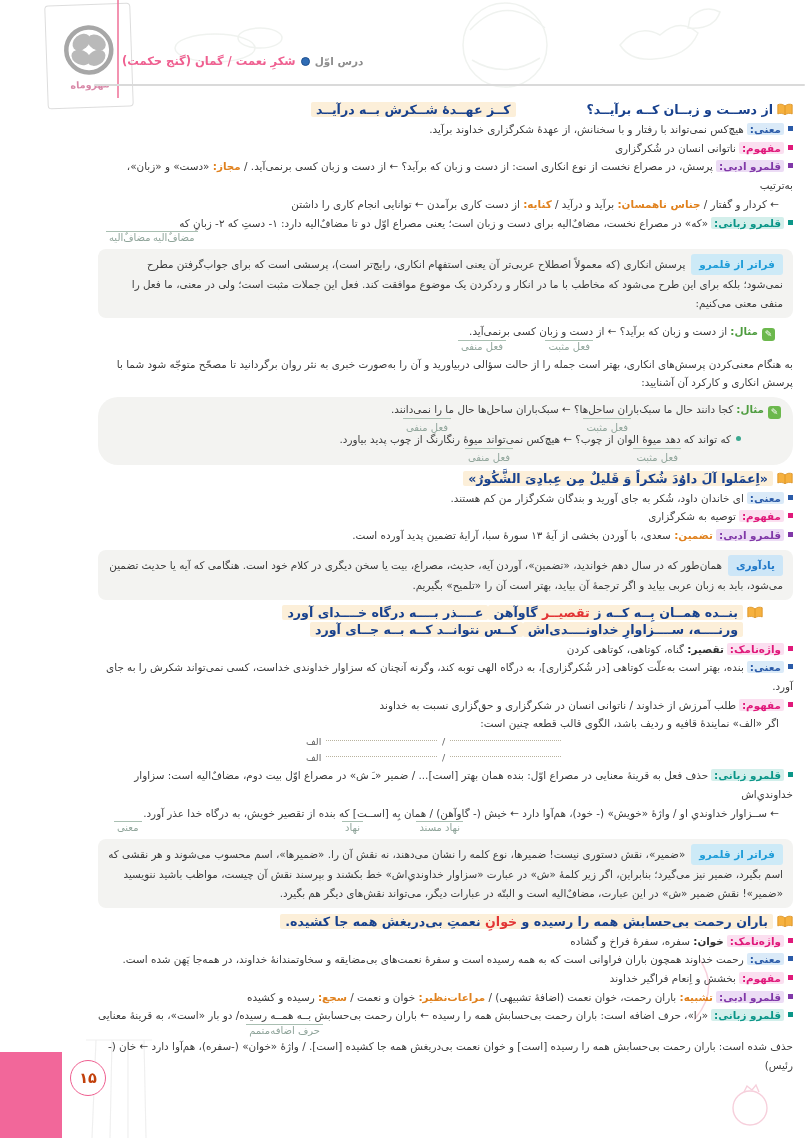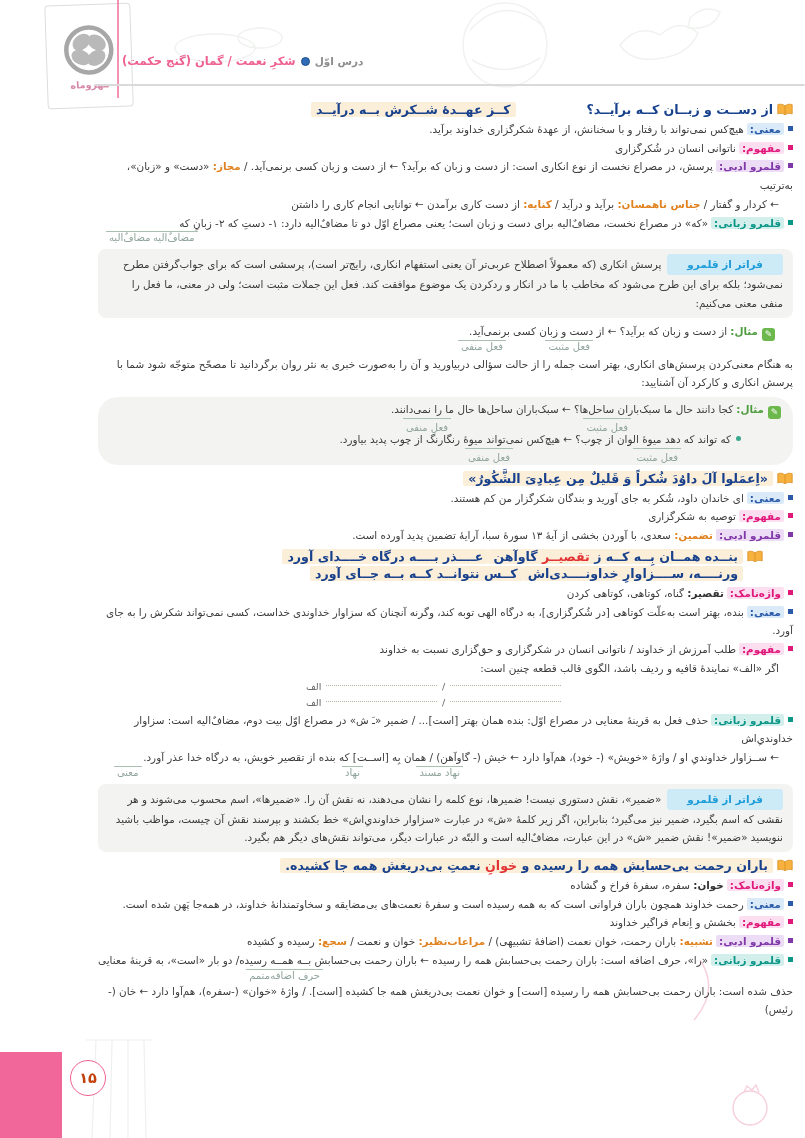--- a/index.html
+++ b/index.html
@@ -31,21 +31,21 @@
   .row{line-height:1.8;}
   .cont{padding-right:14px;}
   .sq{display:inline-block;width:5px;height:5px;margin-left:4px;vertical-align:2px;}
   .sq-b{background:#2a5aa8;} .sq-m{background:#e0187a;} .sq-p{background:#8038a8;} .sq-t{background:#0b9688;}
   .lb{font-weight:bold;padding:0 3px;border-radius:2px;margin-left:3px;}
   .lb-b{color:#2a5aa8;background:#daeaf8;}
   .lb-m{color:#e0187a;background:#fbdff0;}
   .lb-p{color:#8038a8;background:#ecdcf5;}
   .lb-t{color:#0b9688;background:#d3efeb;}
   .gbox{background:#f3f3f1;border-radius:8px;padding:5px 10px;margin:5px 0;line-height:1.8;}
-  .badge{display:inline-block;font-weight:bold;font-size:10.5px;border-radius:3px;padding:1px 20px;margin-left:6px;}
+  .badge{display:inline-block;font-weight:bold;font-size:10.5px;border-radius:3px;padding:1px 8px;margin-left:6px;}
   .badge-fara{color:#1e9cd8;background:#cdeaf7;}
   .badge-yad{color:#2079c9;background:#cde6f7;}
   .exrow{line-height:1.7;}
   .pic{display:inline-block;width:13px;height:13px;background:#6cb84d;border-radius:3px;color:#fff;
        font-size:9px;text-align:center;line-height:13px;margin-left:4px;vertical-align:-2px;}
   .mes{color:#4e9c3f;font-weight:bold;margin-left:3px;}
   .annrow{position:relative;height:12px;}
   .ann{position:absolute;top:-1px;font-size:10px;color:#8fa49a;border-top:1px solid #a9bfb2;
        padding:0 3px;white-space:nowrap;}
   .gdot{display:inline-block;width:5px;height:5px;border-radius:50%;background:#3aa88f;margin-left:5px;vertical-align:2px;}
@@ -177,20 +177,23 @@
   <div class="row">
     <span class="sq sq-b"></span><span class="lb lb-b">معنی:</span><span>ای خاندان داود، شُکر به جای آورید و بندگان شکرگزار من کم هستند.</span>
   </div>
   <div class="row">
     <span class="sq sq-m"></span><span class="lb lb-m">مفهوم:</span><span>توصیه به شکرگزاری</span>
   </div>
   <div class="row">
     <span class="sq sq-p"></span><span class="lb lb-p">قلمرو ادبی:</span><span class="kw">تضمین:</span><span> سعدی، با آوردن بخشی از آیۀ ۱۳ سورۀ سبا، آرایۀ تضمین پدید آورده است.</span>
   </div>
 
+  <div class="gbox">
+    <span class="badge badge-yad">یادآوری</span><span>همان‌طور که در سال دهم خواندید، «تضمین»، آوردن آیه، حدیث، مصراع، بیت یا سخن دیگری در کلام خود است. هنگامی که آیه یا حدیث تضمین می‌شود، باید به زبان عربی بیاید و اگر ترجمۀ آن بیاید، بهتر است آن را «تلمیح» بگیریم.</span>
+  </div>
 
   <div class="trow" style="margin:4px 30px 2px 0;">
     <svg class="bic" width="16" height="13" viewBox="0 0 20 15">
         <path d="M10 3 C7 .5 3.5 .5 1 1.5 L1 13 C3.5 12 7 12 10 14 C13 12 16.5 12 19 13 L19 1.5 C16.5 .5 13 .5 10 3 Z" fill="#f6b13f" stroke="#d98f1f"></path>
         <path d="M10 3 L10 14" stroke="#d98f1f"></path>
       </svg>
     <div class="bayt" style="flex:0 0 420px;">
       <span class="bt hl"><span>بنــده همــان بِــه کــه ز </span><span class="rd">تقصیــر</span><span> گاوآهن</span></span>
       <span class="bt hl">عــــذر بــــه درگاه خــــدای آورد</span>
     </div>

